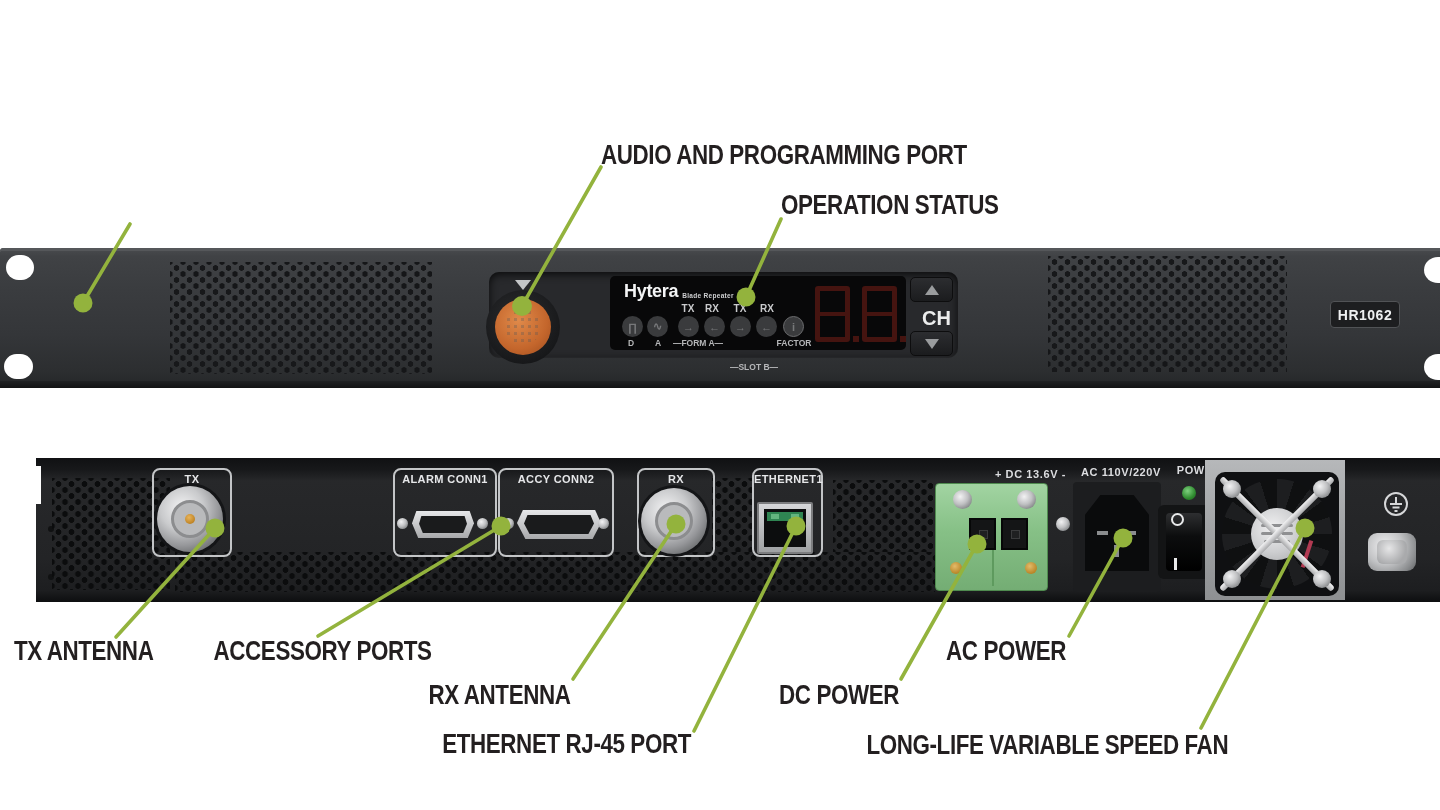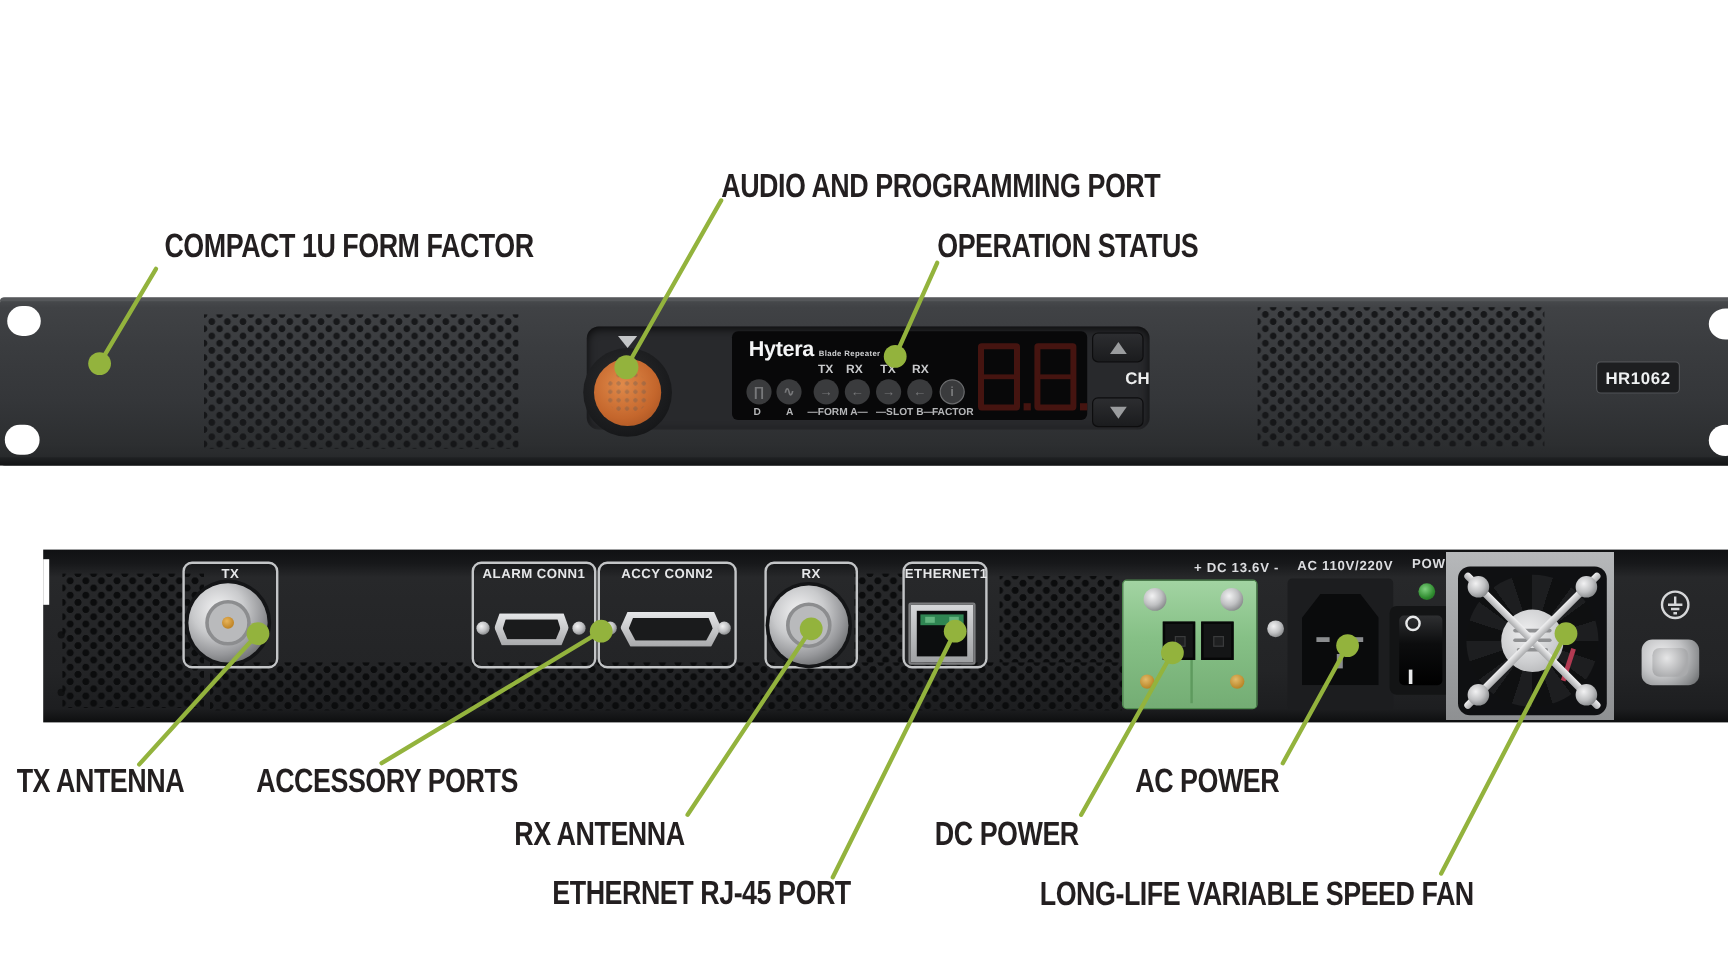--- a/index.html
+++ b/index.html
@@ -51,21 +51,21 @@
   #seg-area{position:absolute;left:205px;top:10px;display:flex;gap:12px;}
   .digitwrap{position:relative;}
   .seg{width:25px;height:46px;border:5px solid #451410;border-radius:3px;position:relative;}
   .seg:after{content:"";position:absolute;left:-1px;right:-1px;top:50%;margin-top:-2px;height:4px;background:#451410;}
   .dp{position:absolute;right:-9px;bottom:0;width:6px;height:6px;background:#451410;}
   .visually-hidden{position:absolute;width:1px;height:1px;overflow:hidden;clip-path:inset(50%);}
   .chbtn{position:absolute;left:910px;width:41px;height:23px;border-radius:5px;border:1px solid #0d0d0e;
          background:linear-gradient(#2c2d30,#1b1c1e);display:flex;align-items:center;justify-content:center;cursor:pointer;}
   .tri-up-s{width:0;height:0;border-left:7px solid transparent;border-right:7px solid transparent;border-bottom:10px solid #9a9c9e;}
   .tri-dn-s{width:0;height:0;border-left:7px solid transparent;border-right:7px solid transparent;border-top:10px solid #9a9c9e;}
-  #ch-label{position:absolute;left:922px;top:59px;width:36px;text-align:right;color:#eceded;font-size:14px;font-weight:700;}
+  #ch-label{position:absolute;left:922px;top:59px;width:36px;text-align:left;color:#eceded;font-size:20px;font-weight:700;}
   #badge{position:absolute;left:1330px;top:53px;width:68px;height:25px;border-radius:4px;background:#1d1e20;
          border:1px solid #515употр356;border:1px solid #515356;color:#eef0f1;font-size:14px;font-weight:700;
          display:flex;align-items:center;justify-content:center;letter-spacing:0.5px;}
 
   
   #rear{position:absolute;left:36px;top:458px;width:1404px;height:144px;z-index:1;
         background:linear-gradient(180deg,#101113 0,#17181a 8%,#27282a 16%,#232426 70%,#1d1e20 92%,#0d0e0f 100%);}
   .rvent{position:absolute;
          background-image:radial-gradient(circle,#0b0c0d 2.6px,transparent 3.2px),
                           radial-gradient(circle,#0b0c0d 2.6px,transparent 3.2px);
@@ -166,21 +166,21 @@
       <span class="ind-ic" style="left:37px;">∿</span>
       <span class="ind-ic" style="left:68px;">→</span>
       <span class="ind-ic" style="left:94px;">←</span>
       <span class="ind-ic" style="left:120px;">→</span>
       <span class="ind-ic" style="left:146px;">←</span>
       <span class="ind-ic" style="left:173px;border:1px solid #6b6c6e;box-sizing:border-box;">i</span>
 
       <span class="ind-bot" style="left:21px;">D</span>
       <span class="ind-bot" style="left:48px;">A</span>
       <span class="ind-bot" style="left:88px;">—FORM A—</span>
-      <span class="ind-bot" style="left:144px;">—SLOT B—</span>
+      <span class="ind-bot" style="left:144px;margin-top:24px;">—SLOT B—</span>
       <span class="ind-bot" style="left:184px;">FACTOR</span>
 
       <div id="seg-area">
         <span class="visually-hidden">8.8.</span>
         <div class="digitwrap">
             <div class="seg"></div>
             <div class="dp"></div>
           </div>
         <div class="digitwrap">
             <div class="seg"></div>
@@ -317,24 +317,23 @@
       <circle cx="215" cy="528" r="9.5"></circle>
       <circle cx="501" cy="526" r="9.5"></circle>
       <circle cx="676" cy="524" r="9.5"></circle>
       <circle cx="796" cy="526" r="9.5"></circle>
       <circle cx="977" cy="544" r="9.5"></circle>
       <circle cx="1123" cy="538" r="9.5"></circle>
       <circle cx="1305" cy="528" r="9.5"></circle>
     </g>
   </svg>
 
-  <div class="callout lab-l" style="left:137px;top:189px;"><span>COMPACT 1U FORM FACTOR</span></div>
   <div class="callout lab-l" style="left:601px;top:139px;"><span>AUDIO AND PROGRAMMING PORT</span></div>
   <div class="callout lab-l" style="left:781px;top:189px;"><span>OPERATION STATUS</span></div>
   <div class="callout lab-r" style="right:1287px;top:635px;"><span>TX ANTENNA</span></div>
   <div class="callout lab-r" style="right:1008px;top:635px;"><span>ACCESSORY PORTS</span></div>
   <div class="callout lab-r" style="right:869px;top:679px;"><span>RX ANTENNA</span></div>
-  <div class="callout lab-r" style="right:731px;top:728px;"><span>ETHERNET RJ-45 PORT</span></div>
+  <div class="callout lab-r" style="right:749px;top:728px;"><span>ETHERNET RJ-45 PORT</span></div>
   <div class="callout lab-r" style="right:541px;top:679px;"><span>DC POWER</span></div>
   <div class="callout lab-r" style="right:212px;top:729px;"><span>LONG-LIFE VARIABLE SPEED FAN</span></div>
   <div class="callout lab-r" style="right:374px;top:635px;"><span>AC POWER</span></div>
 
 </div>
 
 </body></html>

